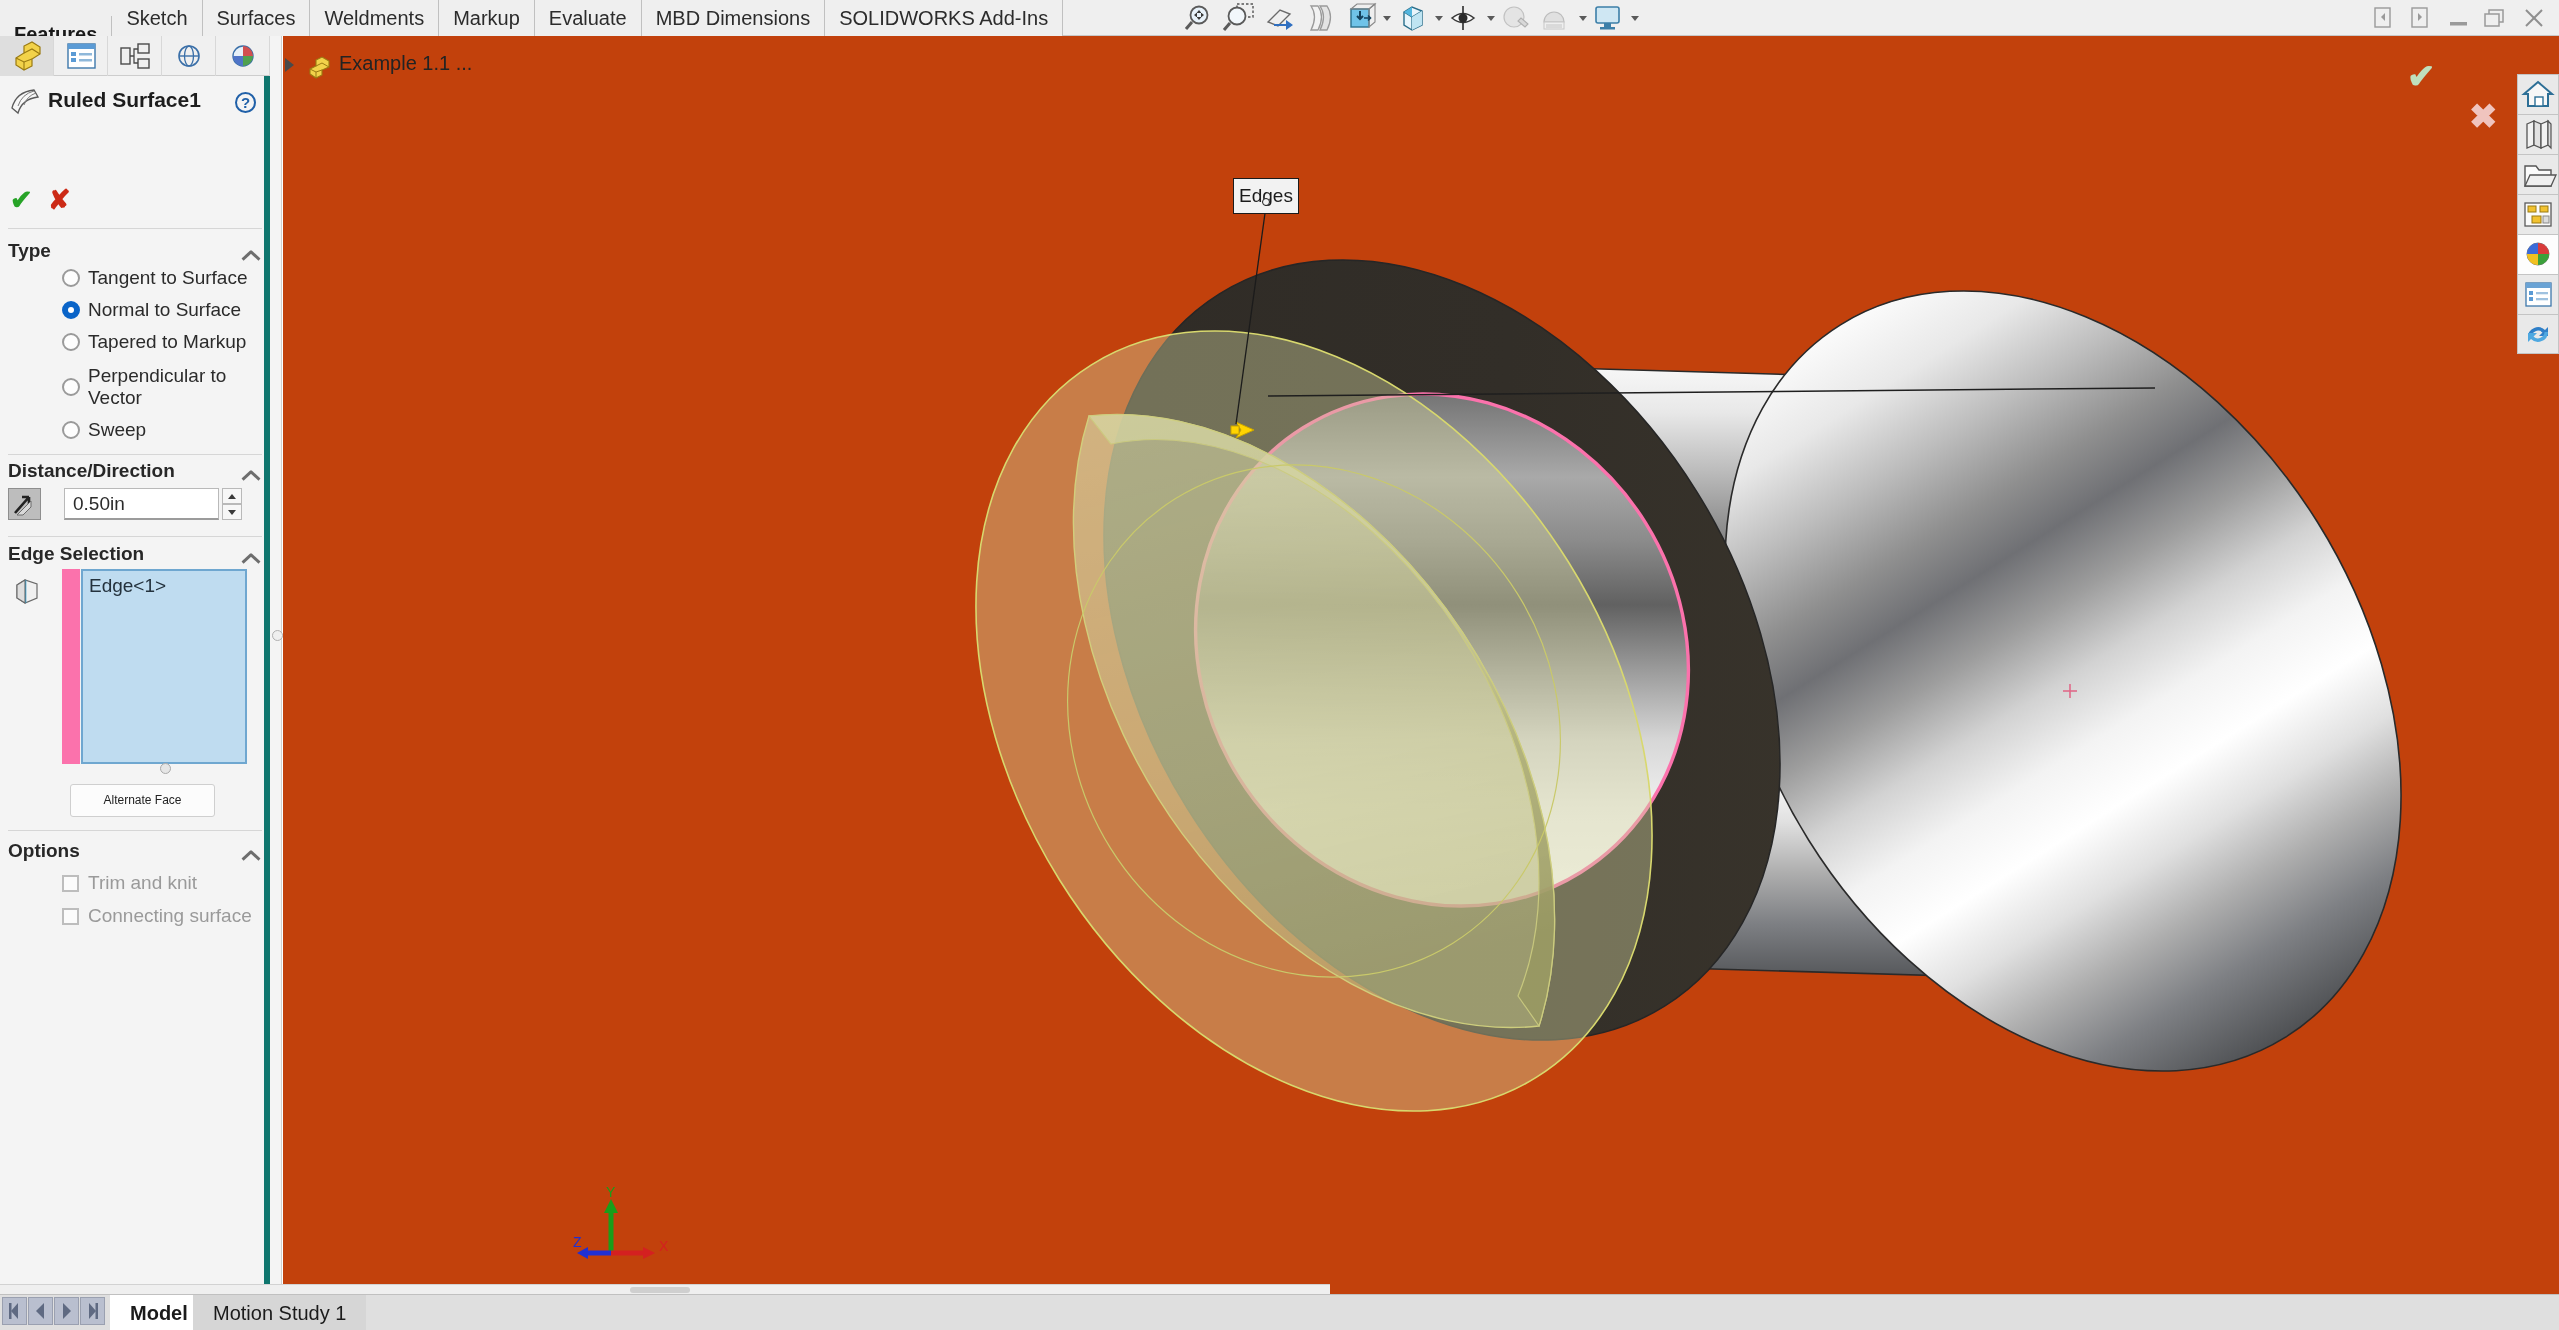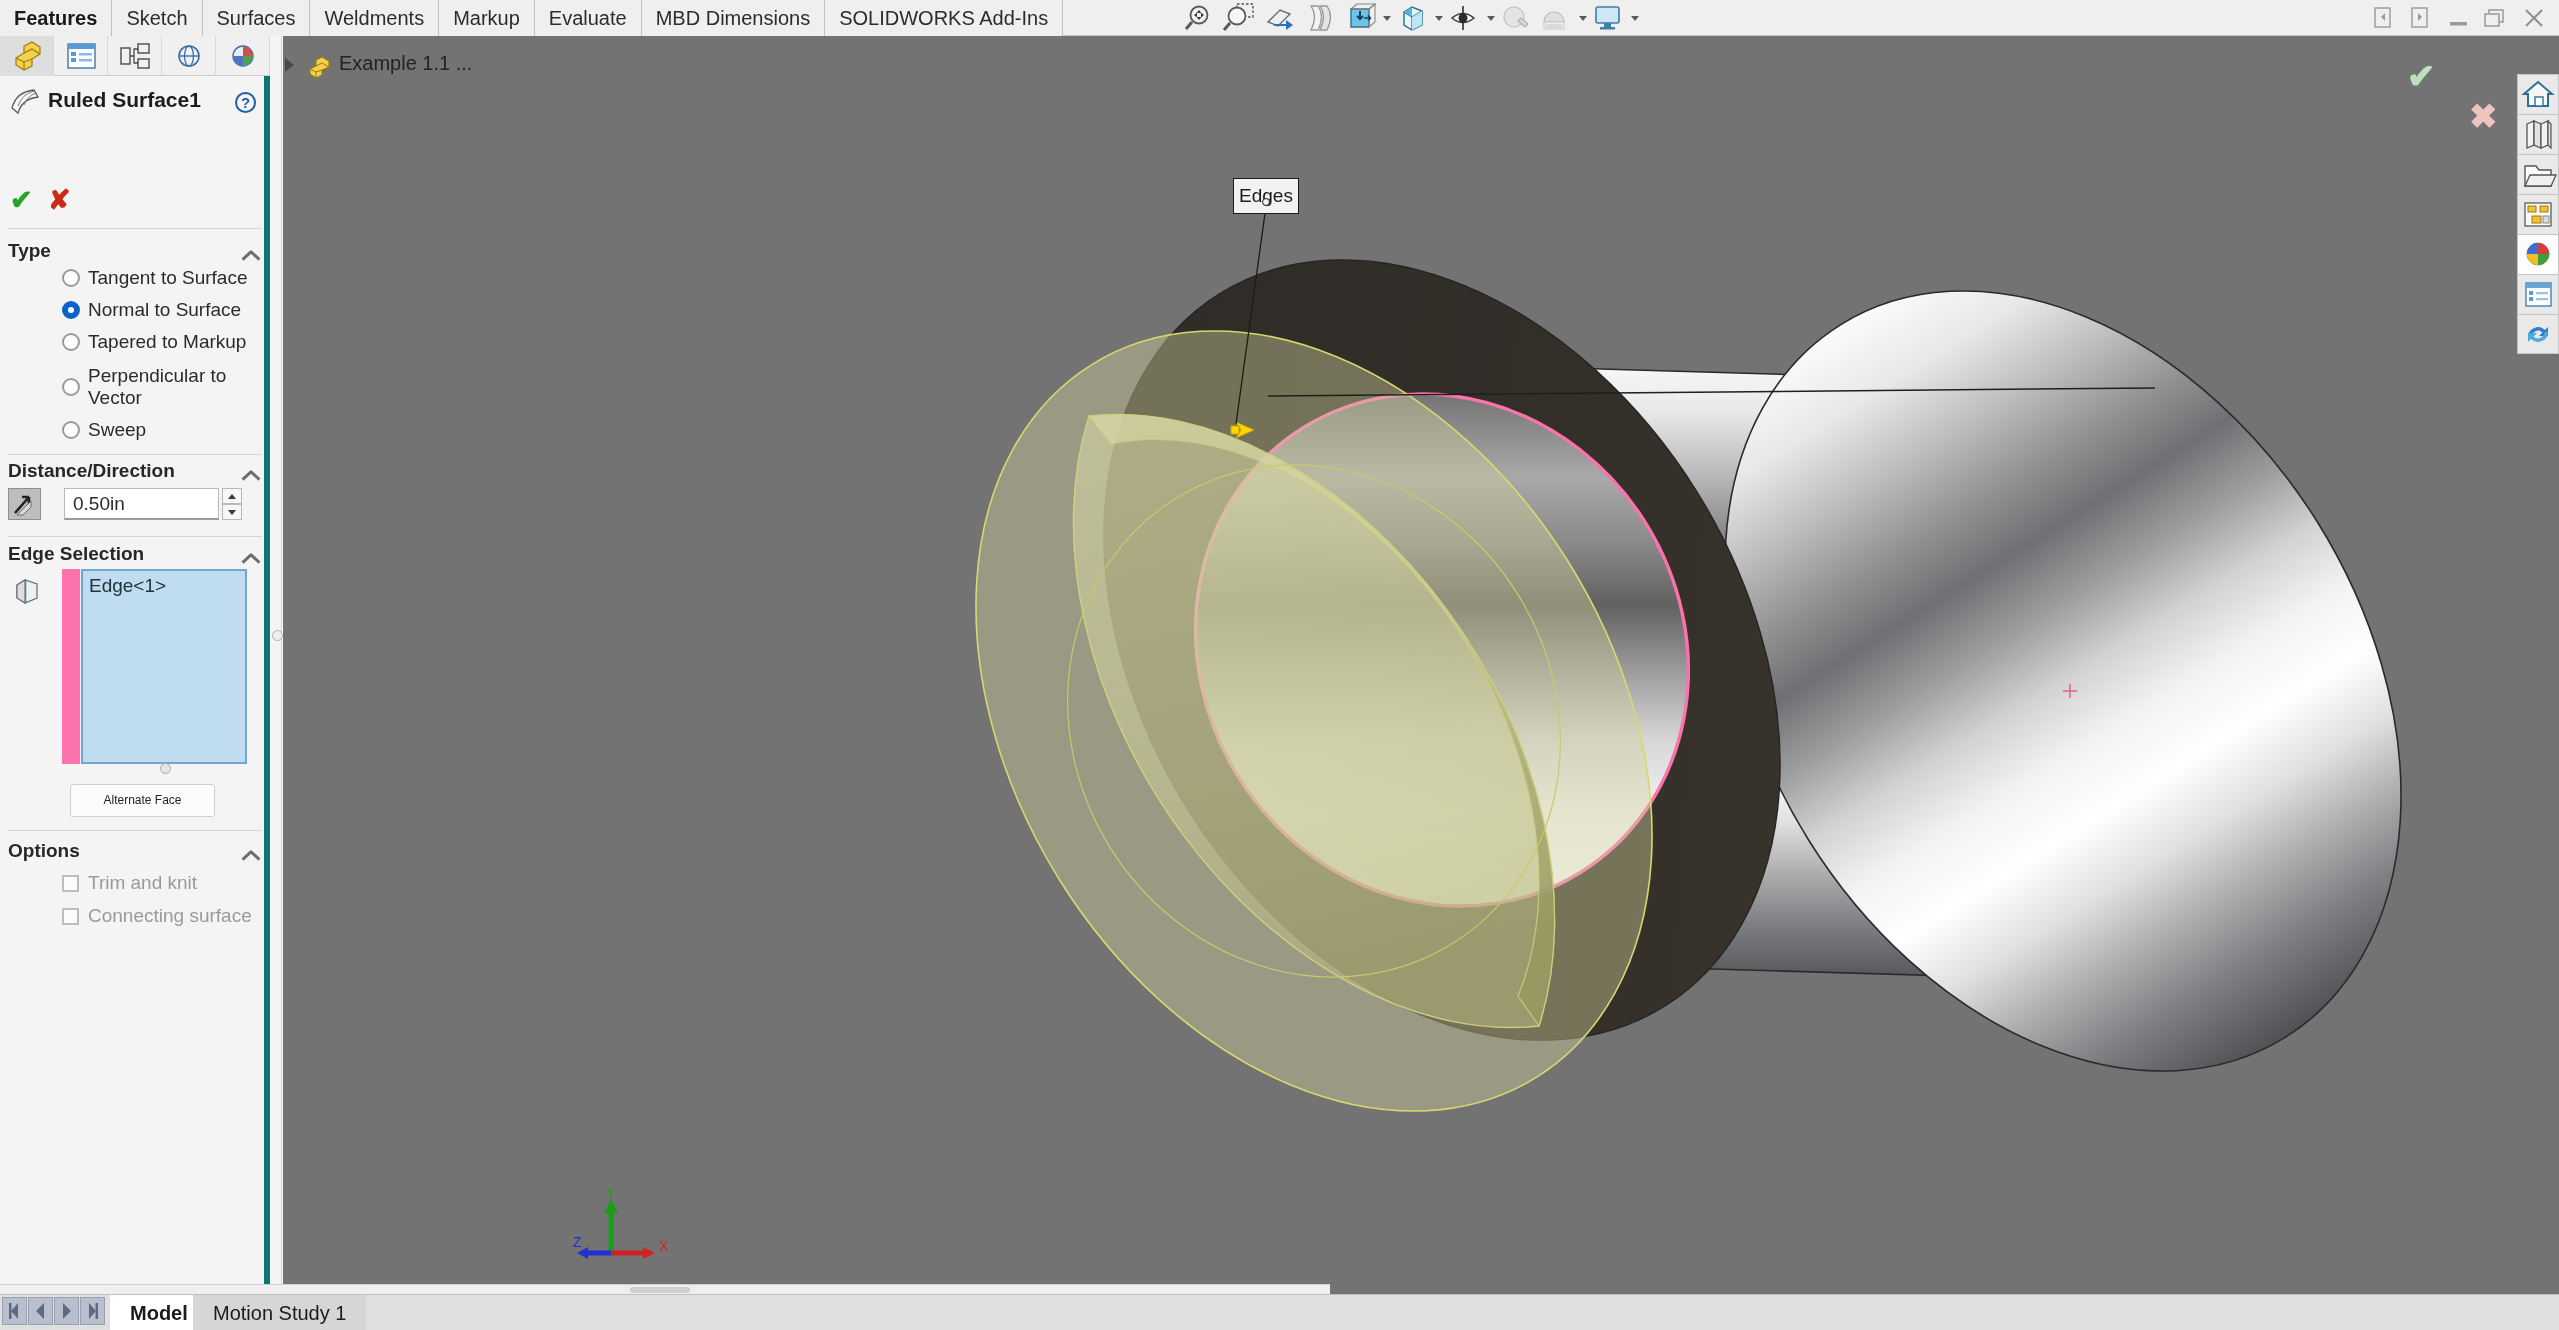--- a/index.html
+++ b/index.html
@@ -20,21 +20,21 @@
   }
   .cmdtab {
     position: relative; float: left; height: 36px;
     padding: 0 14px; line-height: 36px;
     font-size: 20px; color: #2c2c2c;
     border-right: 1px solid #c0c0c0;
     background: #efefef;
     cursor: default;
   }
   .cmdtab.active { font-weight: bold; background: #efefef; color: #1a1a1a; }
-  .cmdtab.first { border-left: none; }
+  .cmdtab.first { border-left: none; margin-top: 16px; }
 
   
   #viewtoolbar {
     position: absolute; left: 1180px; top: 0px; height: 36px;
   }
   .vtool {
     float: left; width: 40px; height: 36px; position: relative; cursor: default;
   }
   .vtool .drop { position: absolute; right: 1px; top: 16px; width: 0; height: 0;
     border-left: 4px solid transparent; border-right: 4px solid transparent;
@@ -185,21 +185,21 @@
   }
   #panelSplitBar {
     position: absolute; left: 270px; top: 36px; width: 12px; height: 1258px;
     background: #f4f4f4; border-right: 1px solid #d0d0d0;
   }
 
   
   #graphics {
     position: absolute; left: 283px; top: 36px;
     width: 2276px; height: 1258px;
-    background: #737373; overflow: hidden;
+    background: #c2410c; overflow: hidden;
   }
   #breadcrumb {
     position: absolute; left: 0px; top: 12px; height: 34px;
   }
   #breadcrumb .arrow {
     position: absolute; left: 2px; top: 10px; width: 0; height: 0;
     border-top: 7px solid transparent; border-bottom: 7px solid transparent;
     border-left: 9px solid #4a4a4a; cursor: pointer;
   }
   #breadcrumb .bname {

